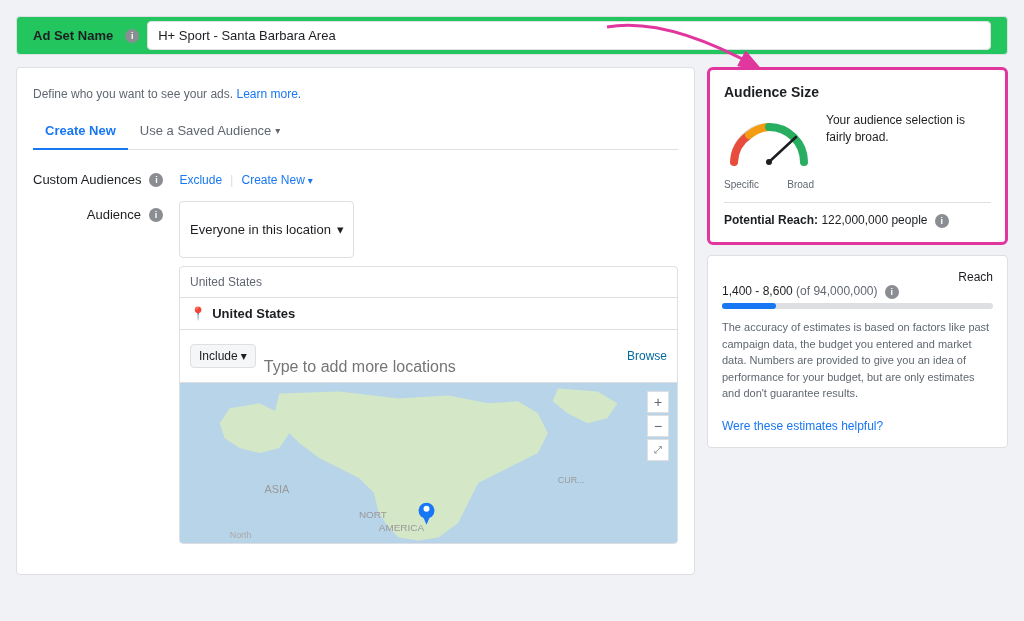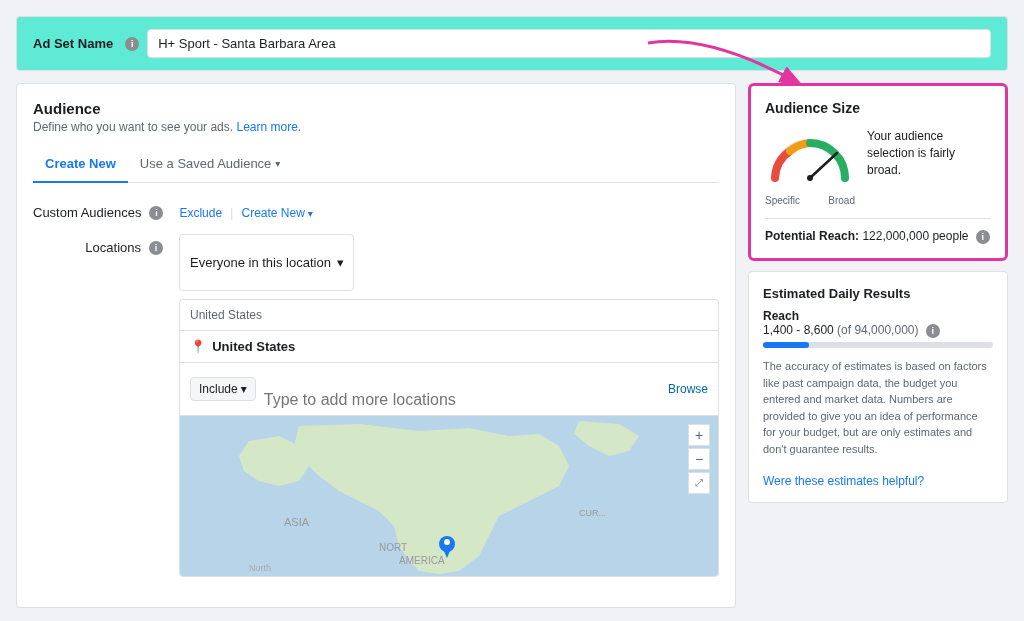--- a/index.html
+++ b/index.html
@@ -14,22 +14,22 @@
       flex-direction: column;
       padding: 16px;
       gap: 12px;
       max-width: 1024px;
     }
     
     .ad-set-name-row {
       display: flex;
       align-items: center;
       gap: 8px;
-      background: #5eead4;
-      padding: 12px 16px;
+      background: #22c55e;
+      padding: 4px 16px;
       border: 1px solid #dddfe2;
       border-radius: 4px;
     }
     .ad-set-name-row label {
       font-weight: 600;
       white-space: nowrap;
       color: #1c1e21;
       font-size: 13px;
     }
     .info-icon {
@@ -258,21 +258,21 @@
       width: 22px; height: 22px;
       background: #fff;
       border: 1px solid #dddfe2;
       display: flex; align-items: center; justify-content: center;
       font-size: 14px;
       cursor: pointer;
       color: #606770;
     }
     
     .right-panel {
-      width: 260px;
+      width: 301px;
       display: flex;
       flex-direction: column;
       gap: 10px;
       position: relative;
     }
     
     .arrow-annotation {
       position: absolute;
       top: -60px;
       left: -120px;
@@ -339,22 +339,23 @@
       padding: 14px;
     }
     .estimated-card h3 {
       font-size: 13px;
       font-weight: 700;
       color: #1c1e21;
       margin-bottom: 8px;
     }
     .reach-label {
       font-size: 12px;
-      font-weight: 700;
-      color: #1c1e21;
+      font-weight: 400;
+      color: #1c1e21;
+      text-align: right;
     }
     .reach-values {
       font-size: 12px;
       color: #1c1e21;
       margin-bottom: 4px;
     }
     .reach-bar-track {
       height: 6px;
       background: #dddfe2;
       border-radius: 3px;
@@ -387,21 +388,20 @@
   <div class="ad-set-name-row">
     <label class="form-label" style="min-width:auto;text-align:left;justify-content:flex-start;padding-top:0;">Ad Set Name</label>
     <span class="info-icon">i</span>
     <input class="ad-set-name-input" type="text" value="H+ Sport - Santa Barbara Area" style="">
   </div>
 
   <div class="main-row">
 
     <div class="left-panel">
       <div class="audience-header">
-        <h2>Audience</h2>
         <p>
           <span>Define who you want to see your ads.</span>
           <a href="#">Learn more.</a>
         </p>
       </div>
 
       <div class="tabs">
         <div class="tab active">Create New</div>
         <div class="tab tab-saved">
           <span>Use a Saved Audience</span>
@@ -423,21 +423,21 @@
               <div class="create-new-link">
                 <a href="#">Create New</a>
                 <span style="color:#1877f2;font-size:10px;">▾</span>
               </div>
             </div>
           </div>
         </div>
 
         <div class="form-row">
           <div class="form-label">
-            <span>Locations</span>
+            <span>Audience</span>
             <span class="info-icon">i</span>
           </div>
           <div class="form-control">
             <div class="location-dropdown">
               <span>Everyone in this location</span>
               <span>▾</span>
             </div>
             <div class="location-box">
               <div class="location-box-header">United States</div>
               <div class="location-item">
@@ -522,21 +522,20 @@
           <div class="gauge-description">Your audience selection is fairly broad.</div>
         </div>
         <div class="potential-reach">
           <strong>Potential Reach:</strong>
           <span> </span><span>122,000,000 people</span>
           <span class="info-icon" style="display:inline-flex;margin-left:4px;">i</span>
         </div>
       </div>
 
       <div class="estimated-card">
-        <h3>Estimated Daily Results</h3>
         <div class="reach-label">Reach</div>
         <div class="reach-values"><span>1,400 - 8,600</span> <span style="color:#606770;">(of 94,000,000)</span> <span class="info-icon" style="display:inline-flex;margin-left:4px;">i</span></div>
         <div class="reach-bar-track">
           <div class="reach-bar-fill"></div>
         </div>
         <div class="estimated-description">The accuracy of estimates is based on factors like past campaign data, the budget you entered and market data. Numbers are provided to give you an idea of performance for your budget, but are only estimates and don't guarantee results.</div>
         <a href="#" class="estimates-helpful">Were these estimates helpful?</a>
       </div>
     </div>
   </div>

